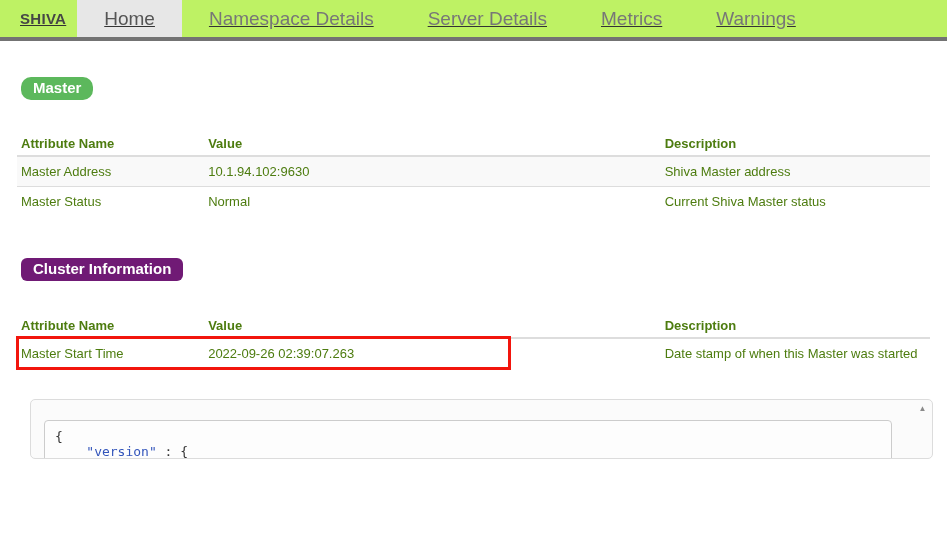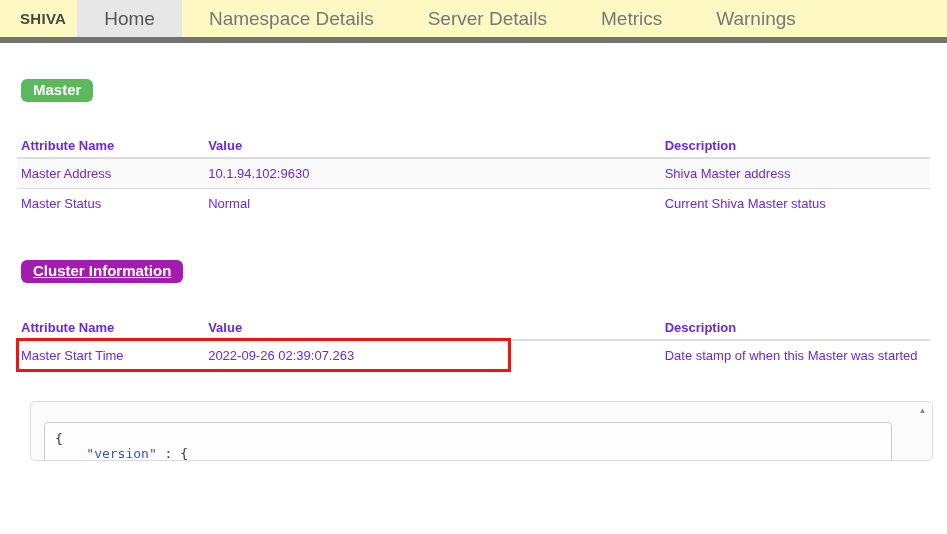--- a/index.html
+++ b/index.html
@@ -1,39 +1,39 @@
 <!DOCTYPE html>
 <html><head>
 <meta charset="utf-8">
 <style>
   * { margin:0; padding:0; box-sizing:content-box; }
   html,body { width:947px; height:534px; overflow:hidden; background:#fff;
     font-family:"Liberation Sans", sans-serif; color:#333; }
   body { position:relative; }
 
   
-  .navbar { height:37px; background:#fef9c3; border-bottom:6px solid #737373;
-    display:flex; align-items:stretch; }
+  .navbar { height:37px; background:#bef264; border-bottom:4px solid #737373;
+    display:flex; align-items:stretch;text-decoration:underline; }
   .brand { line-height:37px; padding:0 11px 0 20px; font-size:15px; font-weight:bold;
     color:#464646; letter-spacing:.3px; }
   .nav-items { display:flex; }
   .nav-item { line-height:37px; padding:0 27px; font-size:19px; color:#777; cursor:pointer; }
   .nav-item.active { background:#e7e7e7; color:#555; }
 
   
   main { padding:0 17px; }
   .badge { display:inline-block; margin-left:4px; padding:3px 12px 4px 12px;
     border-radius:6px; color:#fff; font-size:15px; font-weight:bold; line-height:16px; }
-  .sec-master  .badge { margin-top:36px; }
+  .sec-master  .badge { margin-top:36px;border-radius:10px; }
   .sec-cluster .badge { margin-top:42px; }
   .sec-build   .badge { margin-top:36px; }
 
   .tbl-wrap { position:relative; margin-top:32px; }
   .sec-cluster .tbl-wrap { margin-top:33px; }
-  table { width:100%; border-collapse:collapse; table-layout:fixed; font-size:13px; color:#6d28d9; }
+  table { width:100%; border-collapse:collapse; table-layout:fixed; font-size:13px; color:#4d7c0f; }
   col.c1 { width:20.5%; } col.c2 { width:50%; } col.c3 { width:29.5%; }
   th { text-align:left; font-weight:bold; padding:4px 8px 4px 4px; line-height:15px;
     border-bottom:2px solid #ddd; }
   td { padding:7px 8px 7px 4px; line-height:15px; border-top:1px solid #ddd;
     overflow:hidden; white-space:nowrap; }
   tr.striped td { background:#f9f9f9; }
 
   
   .highlight-box { position:absolute; left:-1px; top:22px; width:495px; height:34px;
     border:3px solid #f2150d; box-sizing:border-box; pointer-events:none; }
@@ -92,21 +92,21 @@
               <td>Master Status</td>
               <td>Normal</td>
               <td>Current Shiva Master status</td>
             </tr>
           </tbody>
       </table>
     </div>
   </section>
 
   <section class="sec-cluster">
-    <span class="badge" style="background: #a21caf; text-decoration: underline;">Cluster Information</span>
+    <span class="badge" style="background: #701a75;">Cluster Information</span>
     <div class="tbl-wrap">
       <table>
         <colgroup>
             <col class="c1">
             <col class="c2">
             <col class="c3">
           </colgroup>
         <thead>
             <tr>
               <th>Attribute Name</th>

